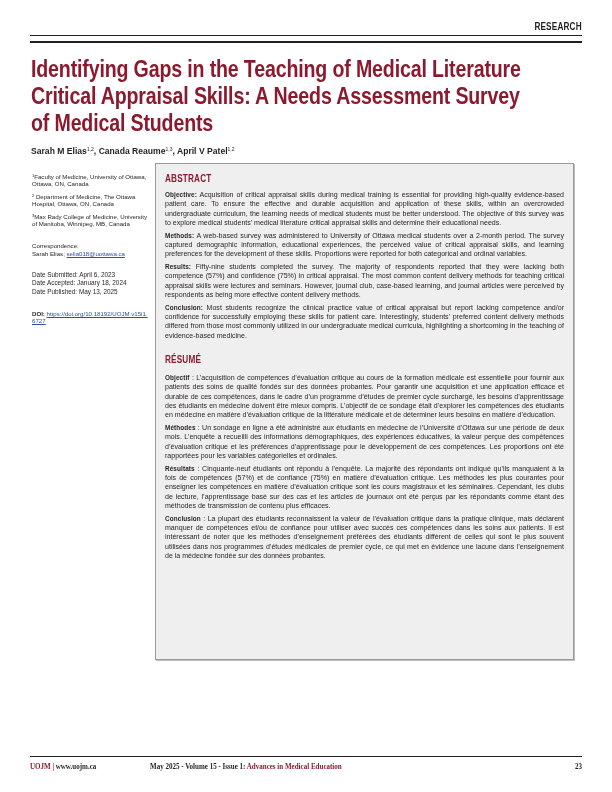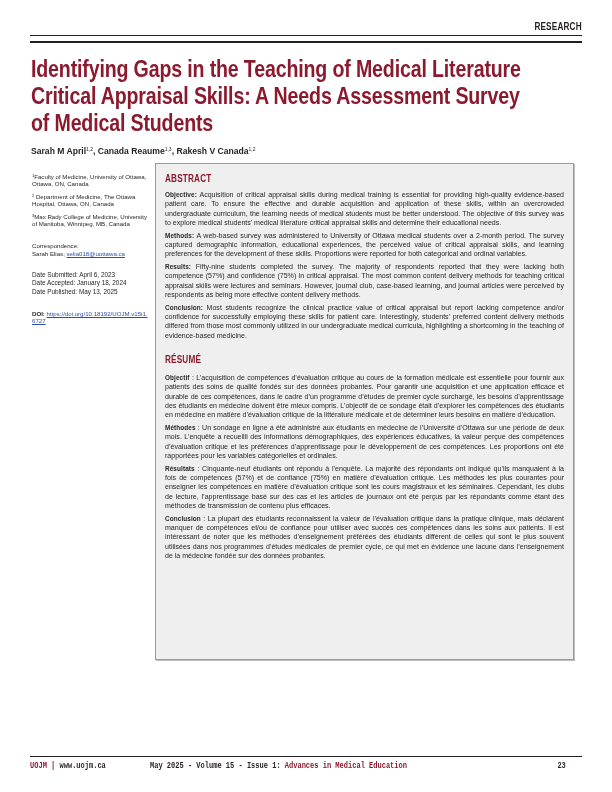--- a/index.html
+++ b/index.html
@@ -19,42 +19,42 @@
     .dates { margin-top: 14px; font-size: 6.4px; line-height: 8.2px; }
     .doi { margin-top: 14px; }
     .doi-label { font-weight: 700; }
     .abstract-box { position: absolute; left: 155px; top: 163px; width: 419px; height: 497px; background: #efefef; border: 1px solid #9a9a9a; box-sizing: border-box; box-shadow: 1px 1px 0 #bdbdbd; }
     .box-inner { position: absolute; left: 9px; right: 9px; top: 9px; }
     .sec-head { font-family: "Liberation Sans", sans-serif; font-weight: 700; font-size: 10px; color: #8b1a2f; transform: scaleX(0.82); transform-origin: left center; letter-spacing: 0.2px; margin-bottom: 6px; }
     .para { font-size: 7.05px; line-height: 9.35px; text-align: justify; color: #231f20; margin: 0 0 3.3px 0; }
     .para .lbl { font-weight: 700; font-size: 6.4px; letter-spacing: 0.1px; }
     .resume-head { margin-top: 14px; margin-bottom: 8px; }
     .footer-rule { position: absolute; left: 30px; right: 30px; top: 756px; border-top: 1.5px solid #231f20; }
-    .footer { position: absolute; left: 30px; right: 46px; top: 761px; height: 12px; font-family: Liberation Mono, monospace; font-weight: 700; font-size: 9px; }
+    .footer { position: absolute; left: 30px; right: 30px; top: 761px; height: 12px; font-family: Liberation Serif, serif; font-weight: 700; font-size: 9px; }
     .footer .left { position: absolute; left: 0; top: 0; transform: scaleX(0.78); transform-origin: left center; white-space: nowrap; }
     .footer .mid { position: absolute; left: 120px; top: 0; transform: scaleX(0.78); transform-origin: left center; white-space: nowrap; }
     .footer .right { position: absolute; right: 0; top: 0; transform: scaleX(0.78); transform-origin: right center; }
     .red { color: #8b1a2f; }
     .dark { color: #231f20; }
   </style>
 </head>
 <body>
 
 <div class="section-label">RESEARCH</div>
 <div class="rule-thin"></div>
 <div class="rule-thick"></div>
 
 <h1 class="title">
   <span>Identifying Gaps in the Teaching of Medical Literature</span>
   <span>Critical Appraisal Skills: A Needs Assessment Survey</span>
   <span>of Medical Students</span>
 </h1>
 
 <div class="authors">
-  <span>Sarah M April</span><sup>1,2</sup><span>, </span><span>Canada Reaume</span><sup>1,3</sup><span>, </span><span>Rakesh V Canada</span><sup>1,2</sup>
+  <span>Sarah M Elias</span><sup>1,2</sup><span>, </span><span>Canada Reaume</span><sup>1,3</sup><span>, </span><span>April V Patel</span><sup>1,2</sup>
 </div>
 
 <aside class="sidebar">
   <div class="aff"><sup>1</sup><span>Faculty of Medicine, University of Ottawa, Ottawa, ON, Canada</span></div>
   <div class="aff"><sup>2</sup><span> Department of Medicine, The Ottawa Hospital, Ottawa, ON, Canada</span></div>
   <div class="aff"><sup>3</sup><span>Max Rady College of Medicine, University of Manitoba, Winnipeg, MB, Canada</span></div>
 
   <div class="corr-label">Correspondence:</div>
   <div>
     <span>Sarah Elias; </span><a class="link">selia018@uottawa.ca</a>

